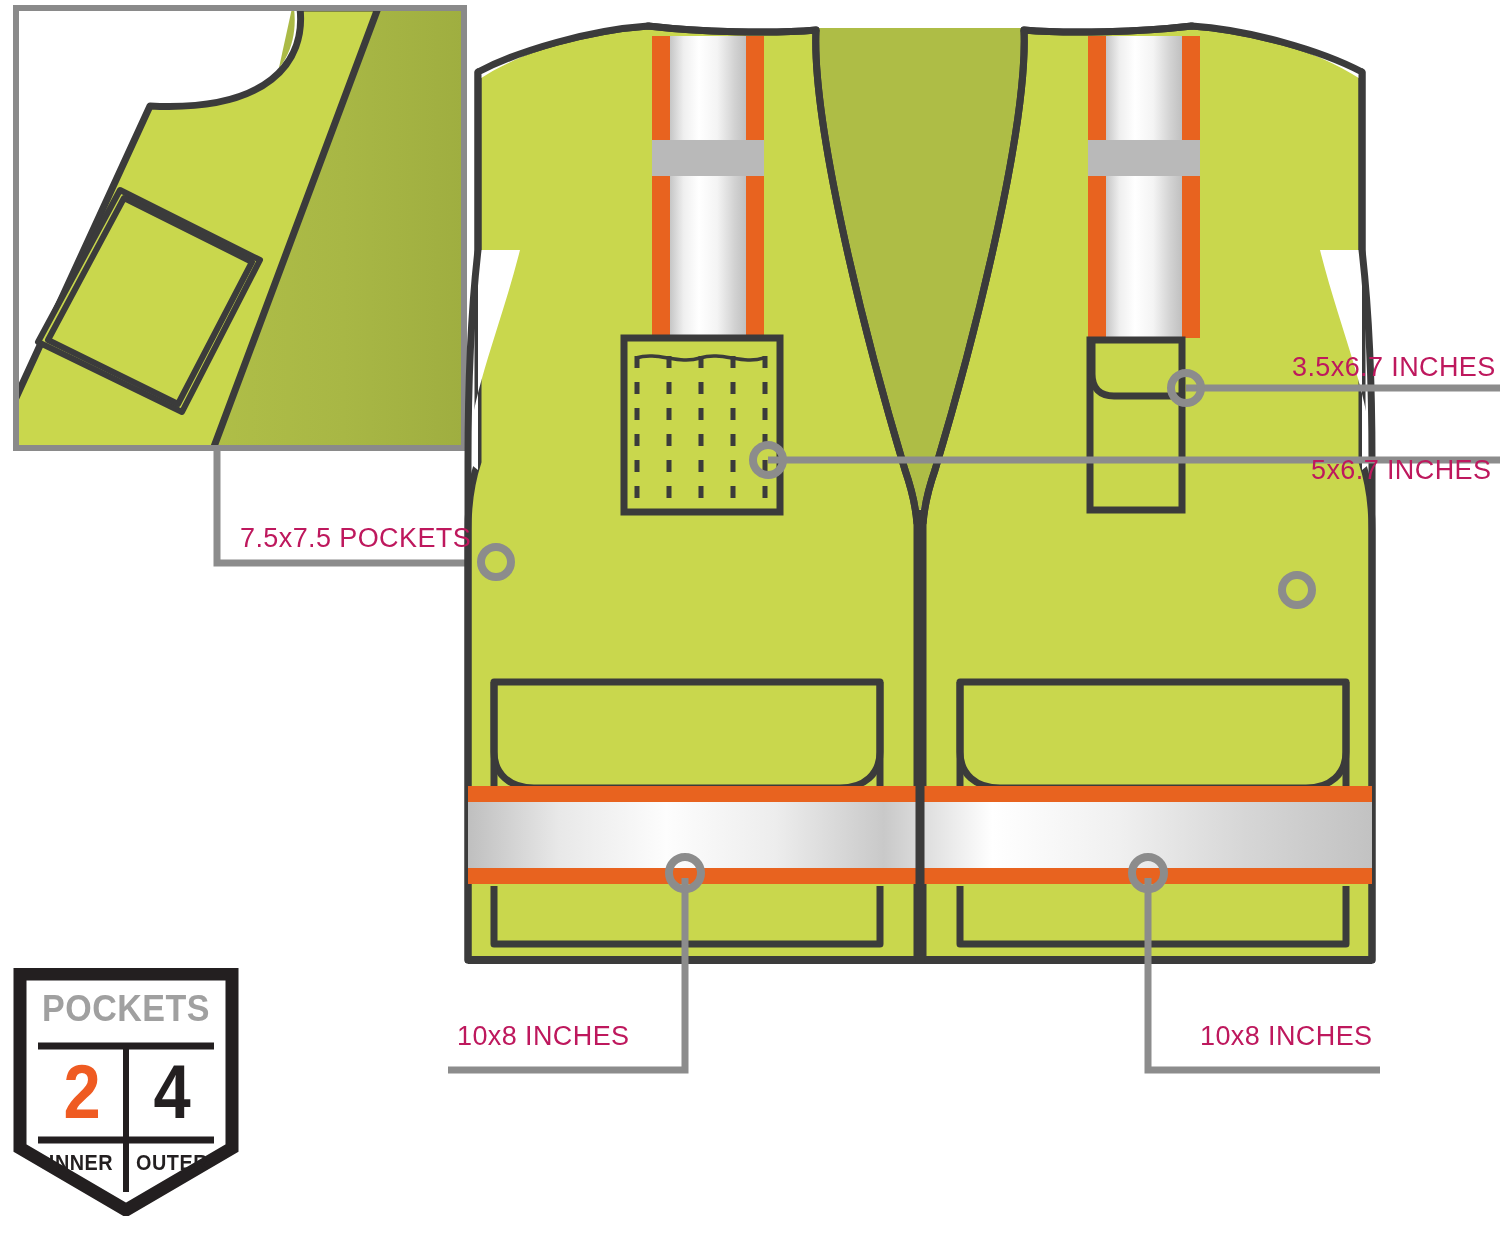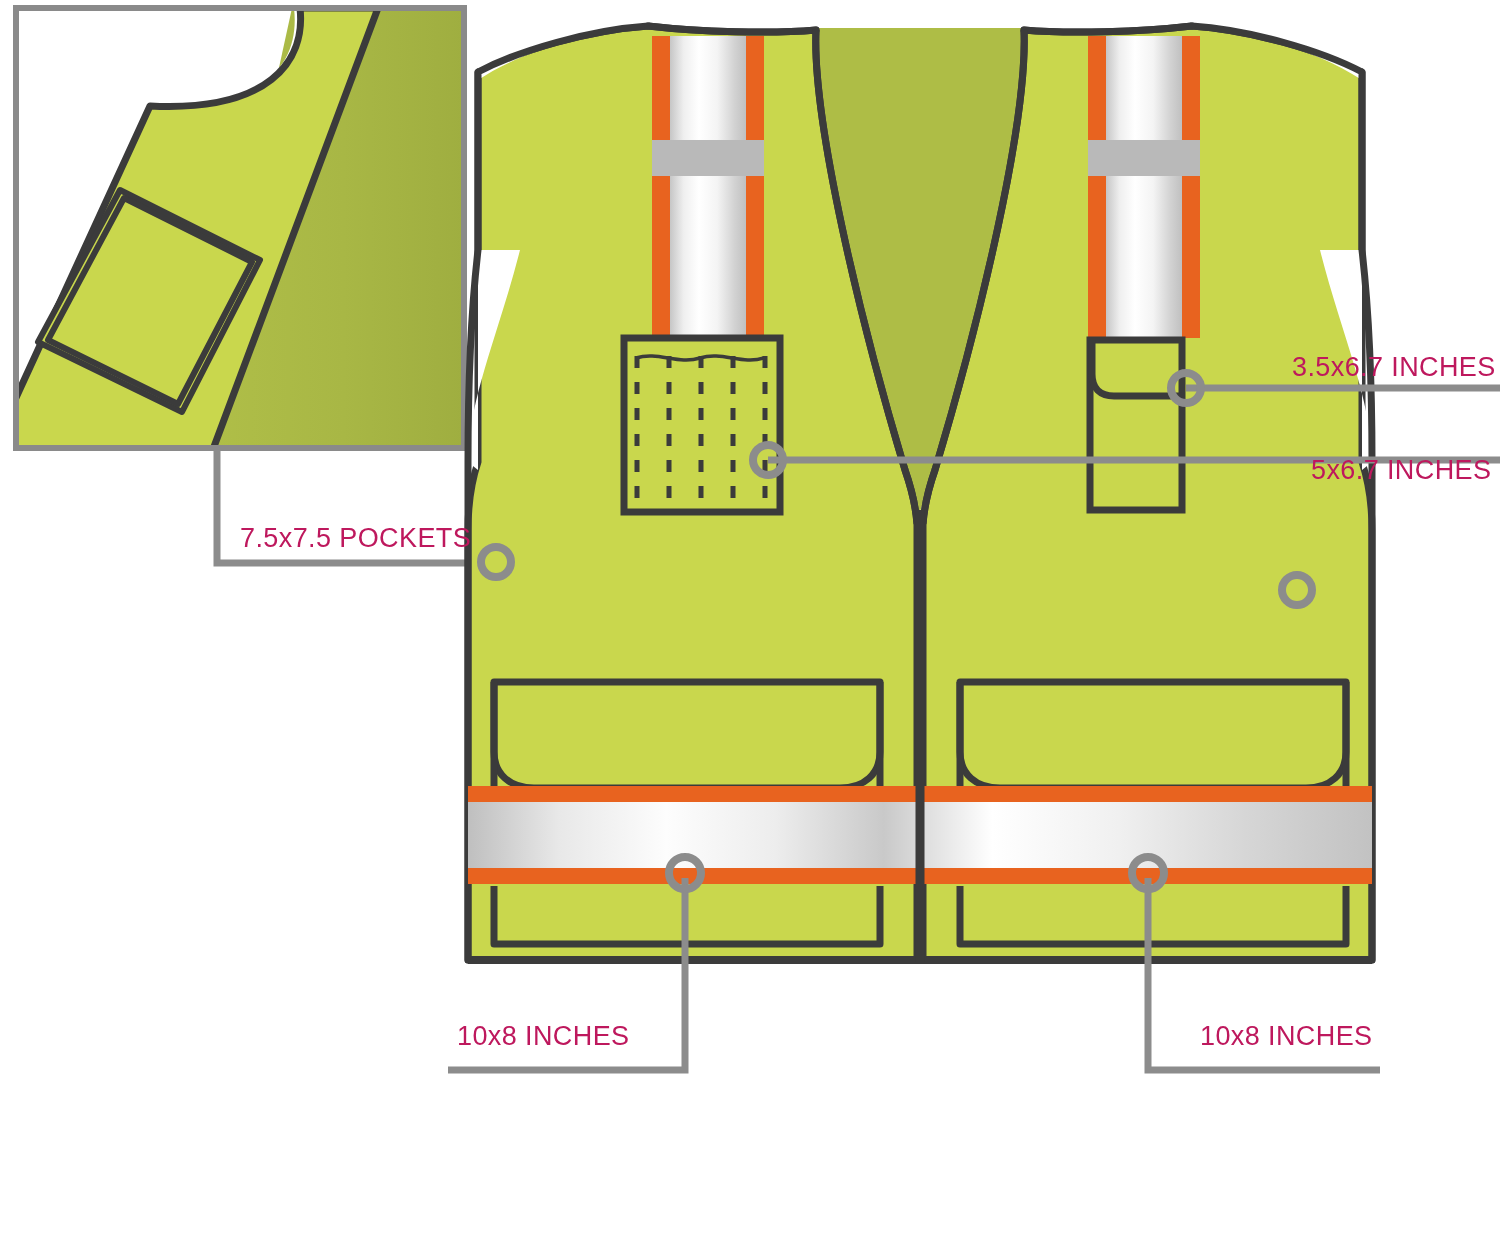--- a/index.html
+++ b/index.html
@@ -288,14 +288,27 @@
   <div class="dim-label" style="left:240px; top:523px;">7.5x7.5 POCKETS</div>
 
   <div class="dim-label" style="left:1292px; top:352px;">3.5x6.7 INCHES</div>
 
   <div class="dim-label" style="left:1311px; top:423px;margin-top:32px;">5x6.7 INCHES</div>
 
   <div class="dim-label" style="left:457px; top:1021px;">10x8 INCHES</div>
 
   <div class="dim-label" style="left:1200px; top:1021px;">10x8 INCHES</div>
 
+  <div id="pockets-badge">
+    <svg viewBox="0 0 228 248">
+      <path d="M 8 6 L 220 6 L 220 180 L 114 242 L 8 180 Z" fill="#ffffff" stroke="#231f20" stroke-width="13" stroke-linejoin="miter"></path>
+      <line x1="26" y1="78" x2="202" y2="78" stroke="#231f20" stroke-width="7"></line>
+      <line x1="26" y1="172" x2="202" y2="172" stroke="#231f20" stroke-width="7"></line>
+      <line x1="114" y1="78" x2="114" y2="224" stroke="#231f20" stroke-width="6"></line>
+    </svg>
+    <div class="badge-text badge-title">POCKETS</div>
+    <div class="badge-text badge-num badge-num-left">2</div>
+    <div class="badge-text badge-num badge-num-right">4</div>
+    <div class="badge-text badge-sub badge-sub-left">INNER</div>
+    <div class="badge-text badge-sub badge-sub-right">OUTER</div>
+  </div>
 
 </div>
 
 </body></html>

